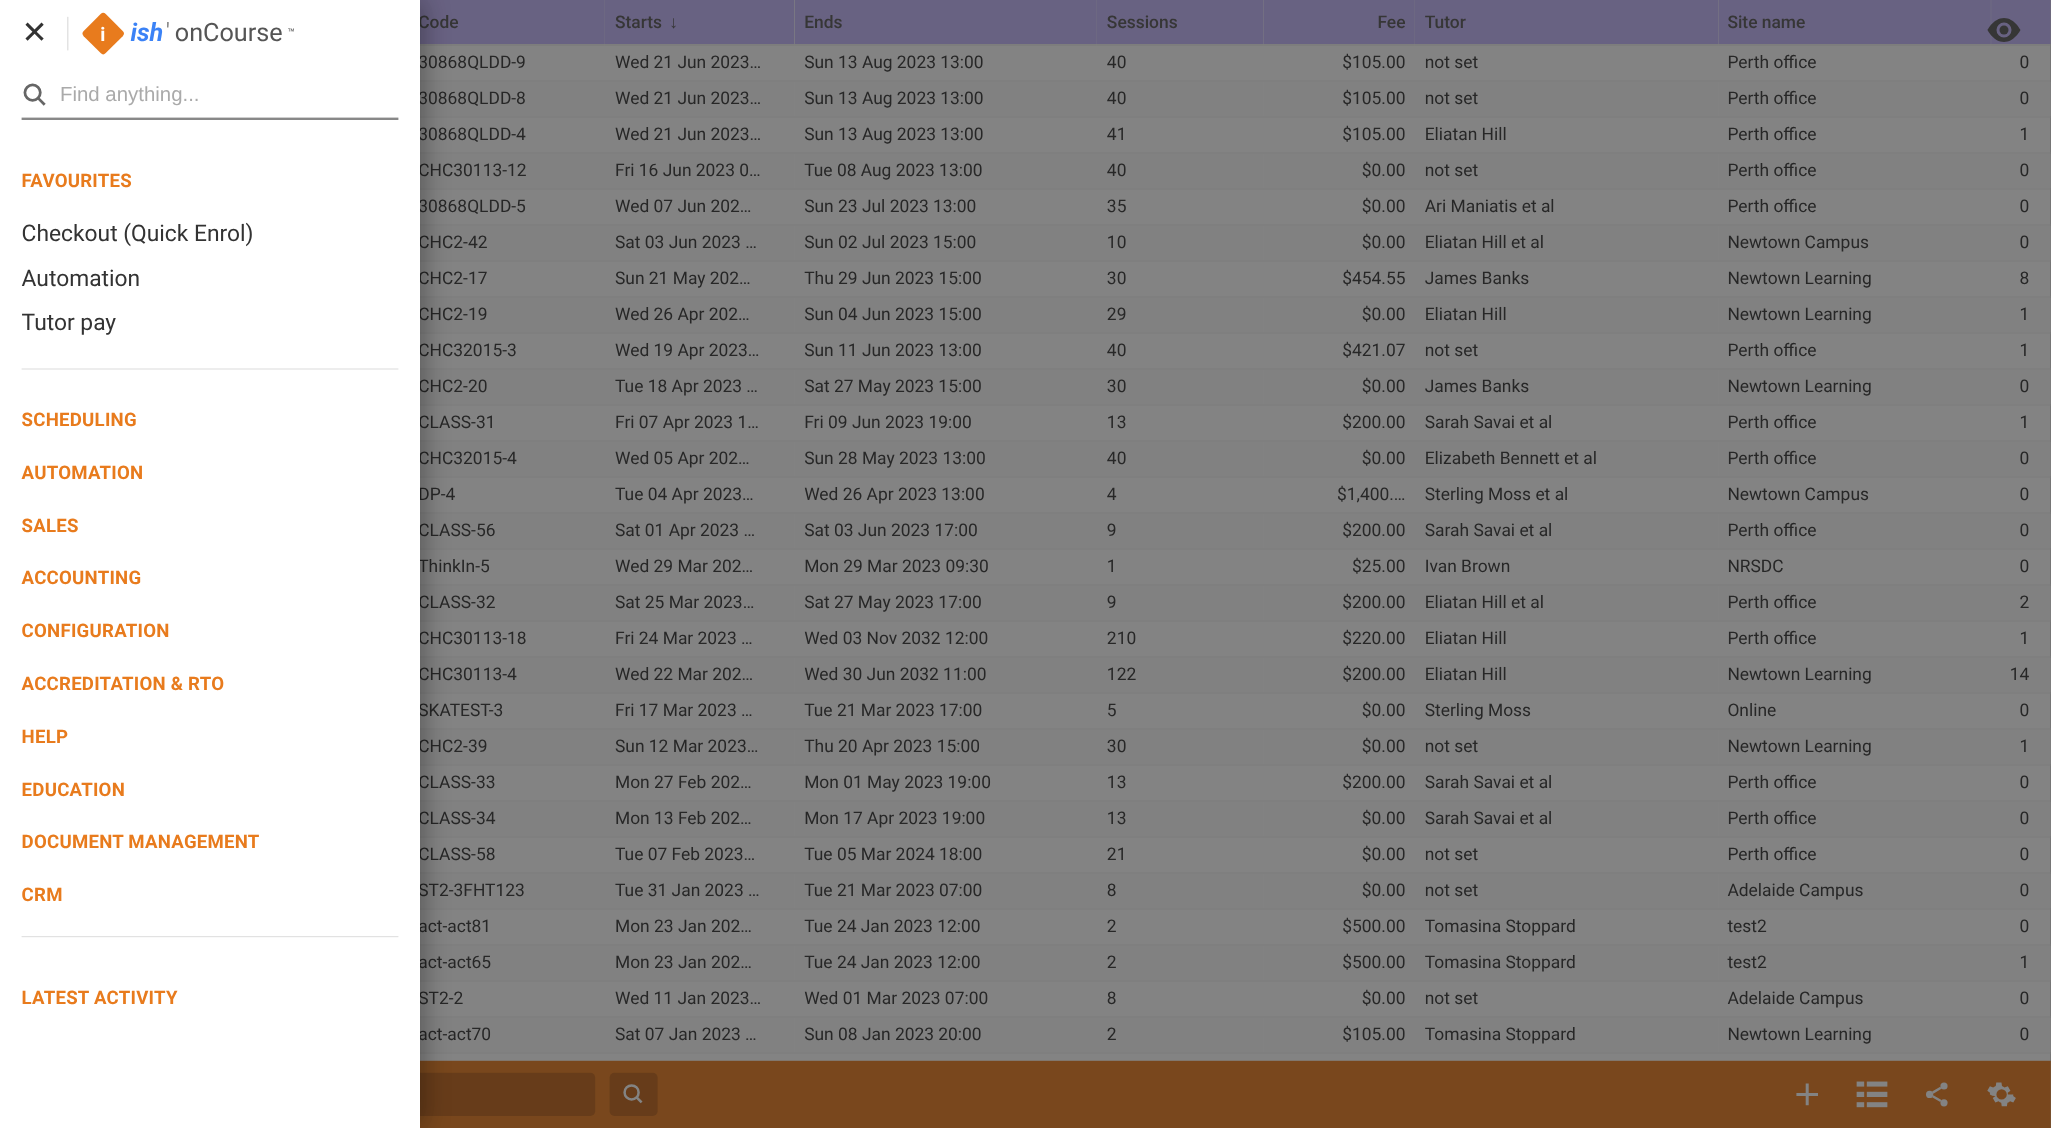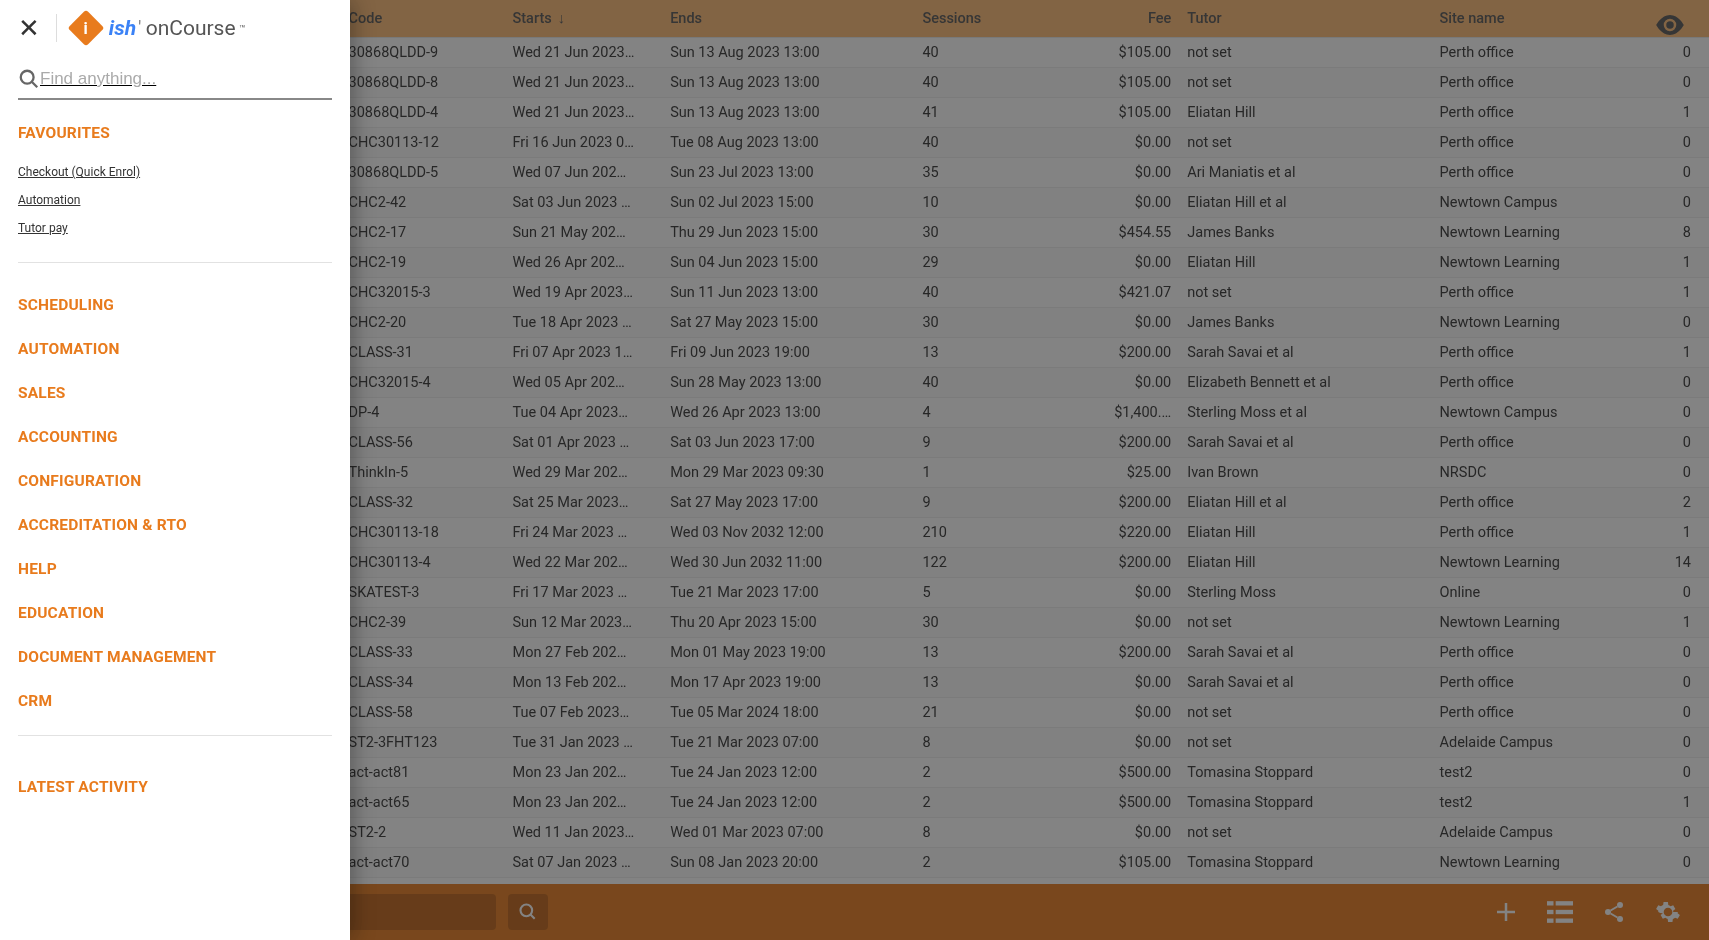--- a/index.html
+++ b/index.html
@@ -5,21 +5,21 @@
 * { margin: 0; padding: 0; box-sizing: border-box; }
 html, body { width: 1709px; height: 940px; font-family: -apple-system, BlinkMacSystemFont, "Segoe UI", Roboto, Arial, sans-serif; overflow: hidden; background: #5a5a5a; }
 
 
 .scrim { position: absolute; top: 0; left: 0; right: 0; bottom: 0; background: rgba(30,30,30,0.55); z-index: 5; }
 
 
 .app { position: absolute; top: 0; left: 0; width: 1709px; height: 940px; background: #fff; }
 .table-wrap { width: 100%; height: calc(100% - 56px); overflow: hidden; }
 table { width: 100%; border-collapse: collapse; table-layout: fixed; font-size: 14.5px; color: #333; }
-thead th { text-align: left; font-weight: 500; color: #555; padding: 10px 8px; background: #fdba74; position: sticky; top:0; border-bottom: 1px solid #e8e8e8; white-space: nowrap; overflow: hidden; text-overflow: ellipsis;}
+thead th { text-align: left; font-weight: 500; color: #555; padding: 10px 8px; background: #c4b5fd; position: sticky; top:0; border-bottom: 1px solid #e8e8e8; white-space: nowrap; overflow: hidden; text-overflow: ellipsis;}
 tbody td { padding: 6px 8px; border-bottom: 1px solid #eee; white-space: nowrap; overflow: hidden; text-overflow: ellipsis; }
 tbody tr:nth-child(even) { background: #fafafa; }
 .col-name   { width: 270px; padding-left: 220px;}
 .col-code   { width: 130px; }
 .col-starts { width: 125px; }
 .col-ends   { width: 200px; }
 .col-sess   { width: 110px; text-align: left;}
 .col-fee    { width: 100px; text-align: right;}
 .col-tutor  { width: 200px; }
 .col-site   { width: 180px; }
@@ -44,28 +44,28 @@
 .drawer { position: absolute; top: 0; left: 0; width: 350px; height: 940px; background: #fff; z-index: 10; display: flex; flex-direction: column; box-shadow: 4px 0 20px rgba(0,0,0,0.3); }
 .drawer-header { display: flex; align-items: center; padding: 14px 18px 10px 18px; gap: 16px; }
 .close-btn { font-size: 26px; color: #333; cursor: pointer; line-height: 1;}
 .divider-v { width: 1px; height: 28px; background: #ddd; }
 .logo { display: flex; align-items: center; gap: 4px; font-size: 21px; font-weight: 400; color: #333; }
 .logo .ish { color: #3b82f6; font-weight: 700; font-style: italic; }
 .logo .badge { width: 26px; height: 26px; background: #e87b1d; transform: rotate(45deg); border-radius: 3px; display:flex; align-items:center; justify-content:center; margin-right:6px;}
 .logo .badge span { transform: rotate(-45deg); color:#fff; font-weight:bold; font-size:16px;}
 .logo sup { font-size: 10px; color: #555;}
 
-.drawer-search { margin: 10px 18px 0 18px; display: flex; align-items: center; border-bottom: 2px solid #888; padding: 6px 0 8px 0;  text-decoration: underline;}
+.drawer-search { margin: 10px 18px 0 18px; display: flex; align-items: center; border-bottom: 2px solid #888; padding: 6px 0 8px 0; gap: 10px;}
 .drawer-search input { flex: 1; border: none; outline: none; font-size: 17px; color: #333; }
 .drawer-search input::placeholder { color: #aaa; }
 
 .drawer-body { padding: 24px 18px 0 18px; overflow-y: auto; flex: 1;}
-.fav-title { color: #e87b1d; font-size: 15.5px; font-weight: 700; margin-bottom: 16px; letter-spacing: .2px;}
+.fav-title { color: #e87b1d; font-size: 15.5px; font-weight: 700; margin-bottom: 16px; letter-spacing: .2px; margin-top: 18px;}
 .fav-list { list-style: none; margin-bottom: 20px;}
-.fav-list li { font-size: 12px; color: #333; padding: 7px 0; cursor: pointer; text-decoration: underline;}
+.fav-list li { font-size: 19px; color: #333; padding: 7px 0; cursor: pointer;}
 .hr { height: 1px; background: #e2e2e2; margin: 12px 0 20px 0; }
 
 .cat-list { list-style: none; }
 .cat-list li { color: #e87b1d; font-size: 15.5px; font-weight: 700; padding: 13px 0; cursor: pointer; letter-spacing:.2px;}
 
 .latest-title { color: #e87b1d; font-size: 15.5px; font-weight: 700; padding: 22px 0 10px 0; letter-spacing:.2px;}
 
 .sort-arrow { display:inline-block; margin-left:6px; }
 </style>
 </head>

